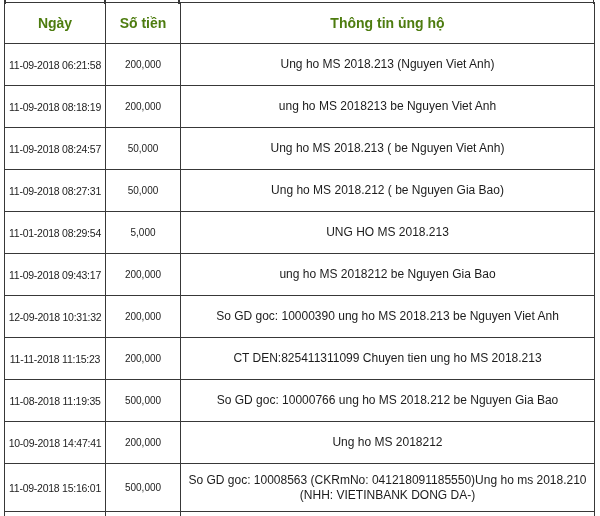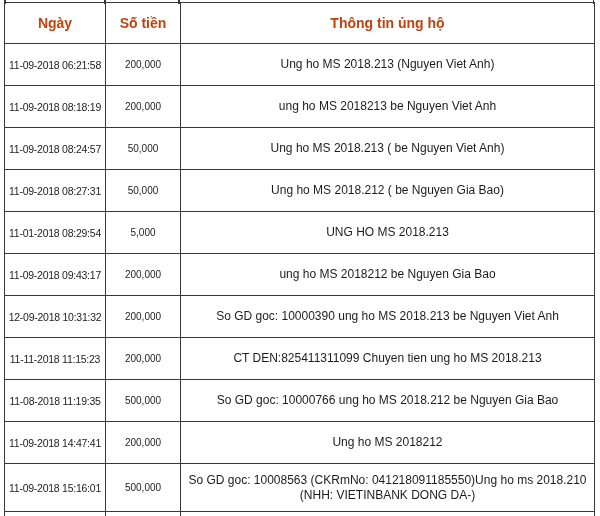--- a/index.html
+++ b/index.html
@@ -24,21 +24,21 @@
     border: 1.5px solid #383838;
     text-align: center;
     vertical-align: middle;
     padding: 0 4px;
     overflow: hidden;
   }
   th {
     height: 40px;
     font-size: 14px;
     font-weight: bold;
-    color: #c2410c;
+    color: #4d7c0f;
   }
   tbody tr { height: 42px; }
   tbody tr.tall { height: 48px; margin-left: 45px; }
   tbody tr.partial { height: 28px; }
   td.c-date {
     font-size: 10.5px;
     letter-spacing: -0.25px;
     white-space: nowrap;
     padding: 0;
   }
@@ -123,21 +123,21 @@
         <td class="c-date">11-11-2018 11:15:23</td>
         <td class="c-amount">200,000</td>
         <td class="c-info">CT DEN:825411311099 Chuyen tien ung ho MS 2018.213</td>
       </tr>
       <tr>
         <td class="c-date">11-08-2018 11:19:35</td>
         <td class="c-amount">500,000</td>
         <td class="c-info">So GD goc: 10000766 ung ho MS 2018.212 be Nguyen Gia Bao</td>
       </tr>
       <tr>
-        <td class="c-date">11-09-2018 14:47:41</td>
+        <td class="c-date">10-09-2018 14:47:41</td>
         <td class="c-amount">200,000</td>
         <td class="c-info">Ung ho MS 2018212</td>
       </tr>
       <tr class="tall">
         <td class="c-date">11-09-2018 15:16:01</td>
         <td class="c-amount">500,000</td>
         <td class="c-info">So GD goc: 10008563 (CKRmNo: 041218091185550)Ung ho ms 2018.210 (NHH: VIETINBANK DONG DA-)</td>
       </tr>
       <tr class="partial">
         <td class="c-date"></td>

